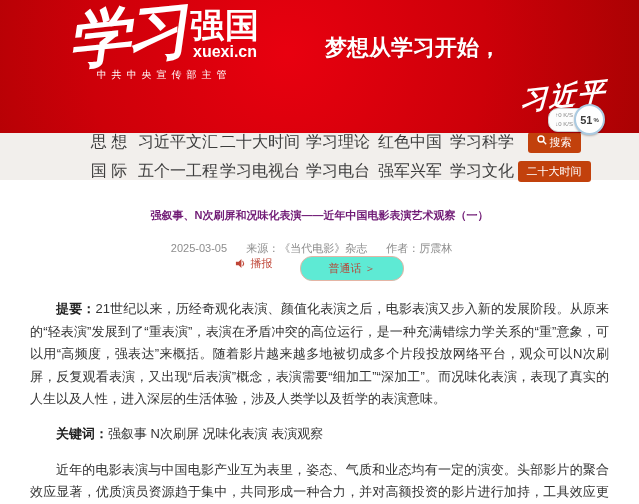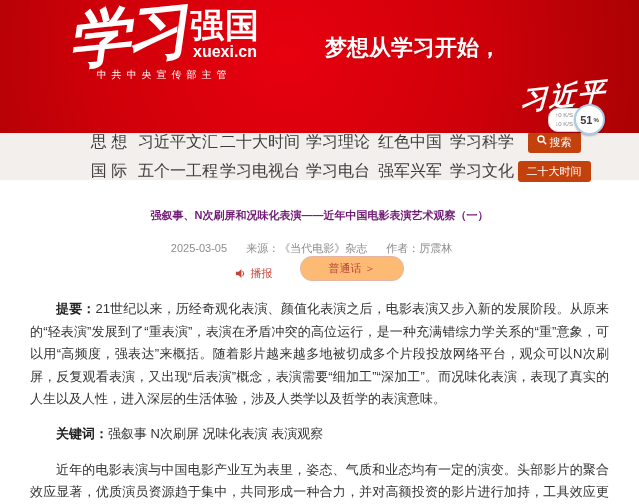--- a/index.html
+++ b/index.html
@@ -70,24 +70,24 @@
 
   
   .main { padding:0 30px; }
   .article-title {
     font-size:11px; color:#701a75; text-align:center; font-weight:bold;
     line-height:1.95; margin:25px auto 0; max-width:480px;
   }
   .meta { display:flex; justify-content:space-between; align-items:center; margin-top:15px;flex-direction:column; }
   .meta-left { font-size:11px; color:#8d8d8d; }
   .meta-left span { margin-right:16px; }
-  .meta-right { display:flex; align-items:flex-end; gap:28px; }
+  .meta-right { display:flex; align-items:flex-start; gap:28px; }
   .broadcast { display:flex; align-items:center; gap:4px; font-size:11px; color:#bf4537; cursor:pointer; background:none; border:none; }
   .lang-btn {
-    border:1px solid #e4b5a5; color:#b5483a; background:#fdba74; border-radius:12px;
+    border:1px solid #e4b5a5; color:#b5483a; background:#5eead4; border-radius:12px;
     font-size:11px; padding:4px 27px; cursor:pointer; white-space:nowrap;
   }
   .para {
     font-size:13px; color:#333; line-height:1.72; text-align:justify;
     text-indent:2em; margin-top:13px;
   }
   .para.first { margin-top:17px; }
   .para b { color:#222; }
 </style>
 </head>

